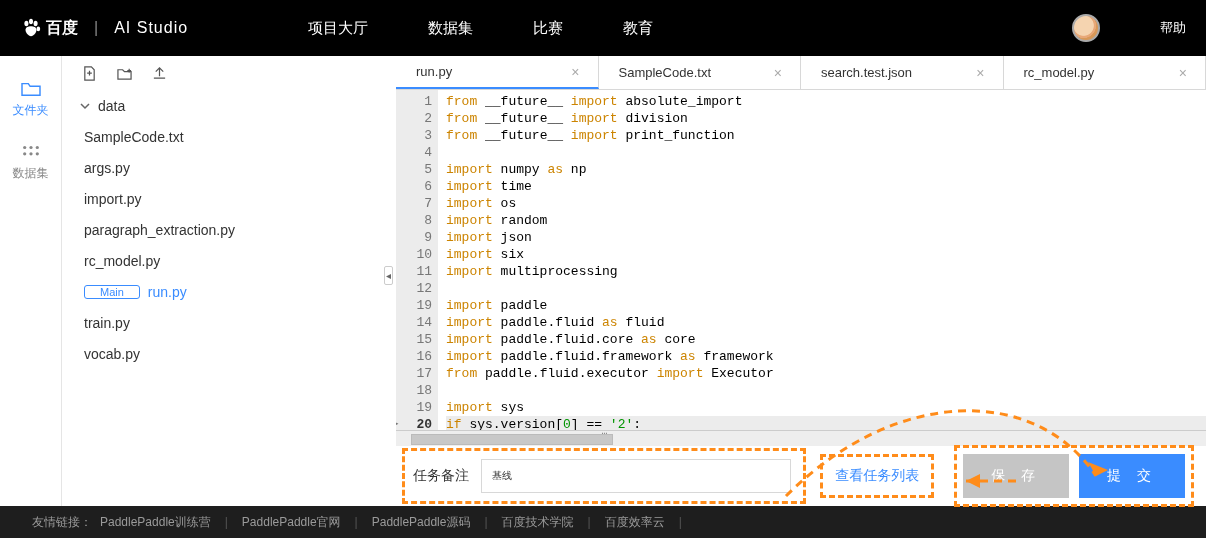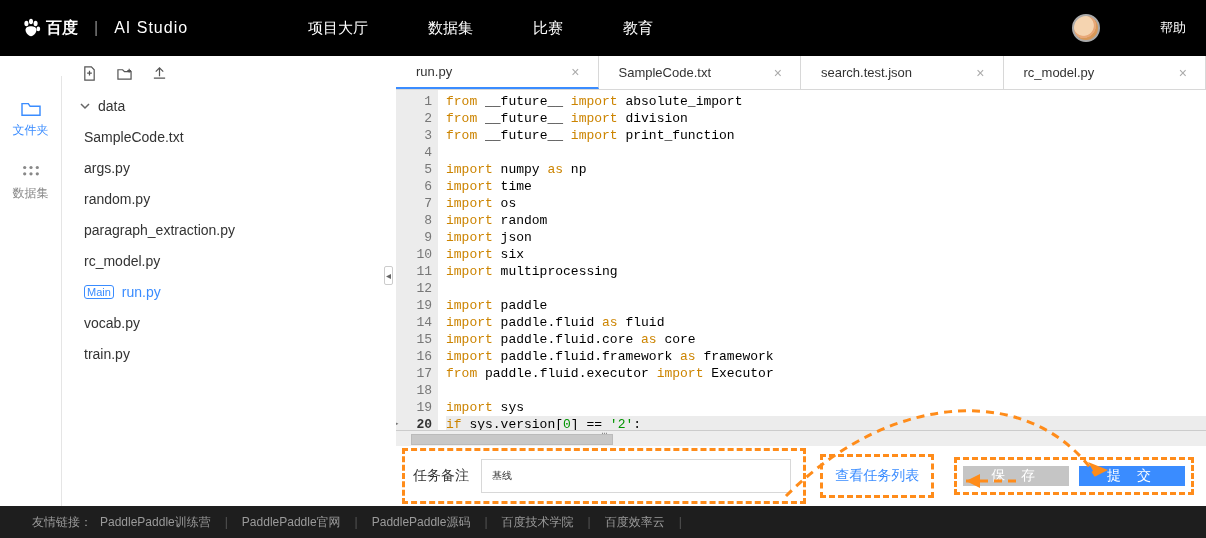--- a/index.html
+++ b/index.html
@@ -8,32 +8,32 @@
   .logo { display: flex; align-items: center; gap: 8px; font-size: 16px; }
   .logo-baidu { display: flex; align-items: center; gap: 4px; font-weight: bold; }
   .paw { width: 22px; height: 22px; }
   .logo-sep { color: #888; margin: 0 8px; }
   .logo-ai { font-weight: 300; letter-spacing: 1px; }
   .topnav { display: flex; gap: 60px; margin-left: 120px; }
   .topnav a { color: #fff; text-decoration: none; font-size: 15px; cursor: pointer; }
   .top-right { margin-left: auto; display: flex; align-items: center; gap: 60px; }
   .avatar { width: 28px; height: 28px; border-radius: 50%; background: radial-gradient(circle at 40% 40%, #f5d4b0 48%, #e8a878 52% 60%, #d89858 62%); border: 2px solid #aaa; }
   .main-wrap { display: flex; height: 450px; }
-  .rail { width: 62px; border-right: 1px solid #e5e5e5; display: flex; flex-direction: column; align-items: center; padding-top: 24px; gap: 24px; margin-top: 20px; }
+  .rail { width: 62px; border-right: 1px solid #e5e5e5; display: flex; flex-direction: column; align-items: center; padding-top: 24px; gap: 24px; }
   .rail-item { display: flex; flex-direction: column; align-items: center; gap: 4px; color: #888; font-size: 12px; cursor: pointer; }
   .rail-item.active { color: #3a8cff; }
   .rail-icon { width: 22px; height: 18px; }
   .sidebar { width: 320px; display: flex; flex-direction: column; }
   .sb-toolbar { height: 34px; display: flex; align-items: center; gap: 20px; padding-left: 20px; }
   .sb-toolbar .ico { width: 15px; height: 15px; color: #555; cursor: pointer; }
   .tree { flex: 1; overflow: auto; }
   .tree-row { height: 31px; display: flex; align-items: center; padding-left: 18px; gap: 8px; cursor: pointer; font-size: 14px; color: #333; }
   .tree-row.folder .chev { width: 10px; height: 10px; color: #666; }
   .tree-row.file { padding-left: 22px; }
-  .main-badge { border: 1px solid #3a8cff; color: #3a8cff; border-radius: 3px; font-size: 11px; padding: 0 2px; }
+  .main-badge { border: 1px solid #3a8cff; color: #3a8cff; border-radius: 3px; font-size: 11px; padding: 0 15px; }
   .tree-row.main-row span { color: #3a8cff; }
   .collapse-handle { width: 14px; position: relative; }
   .collapse-handle::after { content:"◂"; position:absolute; top:210px; left:2px; font-size:10px; color:#666; background:#fff; border:1px solid #ccc; border-radius:2px; padding:3px 1px; cursor:pointer; }
   .editor-col { flex: 1; display: flex; flex-direction: column; min-width: 0; position: relative; }
   .tabbar { display: flex; border-bottom: 1px solid #d8d8d8; height: 34px; }
   .tab { flex:1; display: flex; align-items: center; justify-content: space-between; padding: 0 18px 0 20px; border-right: 1px solid #d8d8d8; cursor: pointer; font-size: 13px; color: #333; min-width:0; }
   .tab.active { border-bottom: 2px solid #3a8cff; }
   .tab .close { color: #aaa; font-size: 14px; cursor: pointer; }
   .editor { flex:1; display:flex; font-family: Consolas, "Courier New", monospace; font-size: 13px; overflow: hidden; position: relative; }
   .gutter { width: 42px; background: #ececec; text-align: right; padding: 3px 6px 3px 0; color: #777; line-height: 17px; }
@@ -48,21 +48,21 @@
   .hscroll { height:16px; background:#eee; border-top:1px solid #ccc; position:relative; }
   .hscroll::after { content:""; position:absolute; left:15px; top:3px; width:200px; height:9px; background:#c8c8c8; border:1px solid #bbb; }
   .hscroll::before { content:"Ⅲ"; position:absolute; left:205px; top:0; font-size:10px; color:#888; }
   .footer-bar { height:60px; display:flex; align-items:center; padding: 0 12px 0 6px; gap: 10px; position:relative; }
   .task-block { display:flex; align-items:center; gap:12px; border:3px dashed #ff8c1a; padding:8px 12px 8px 8px; }
   .task-label { font-size:14px; color:#333; }
   .task-input { width:310px; height:34px; border:1px solid #d8d8d8; padding:0 10px; font-size:10px; color:#333; }
   .link-block { margin-left:auto; border:3px dashed #ff8c1a; padding:10px 12px; }
   .link-block a { color:#3a8cff; text-decoration:none; font-size:14px; cursor:pointer; }
   .submit-block { border:3px dashed #ff8c1a; padding:6px 6px; display:flex; gap:10px; align-items:center; margin-left:10px; }
-  .btn { height:20px; padding:0 28px; font-size:14px; letter-spacing:6px; border:none; cursor:pointer; display:flex; align-items:center; justify-content:center; }
+  .btn { height:44px; padding:0 28px; font-size:14px; letter-spacing:6px; border:none; cursor:pointer; display:flex; align-items:center; justify-content:center; }
   .btn.save { background:#c5c5c5; color:#fff; }
   .btn.submit { background:#3a8cff; color:#fff; }
   .arrow-svg { position:absolute; top:-90px; left:0; width:100%; height:150px; pointer-events:none; z-index:5; }
   .arrow-svg2 { position:absolute; top:10px; left:0; width:100%; height:50px; pointer-events:none; z-index:6; }
   .bottom { background:#1e1e1e; color:#9a9a9a; height:32px; display:flex; align-items:center; padding:0 32px; font-size:12px; gap:8px; }
   .bottom a { color:#9a9a9a; text-decoration:none; cursor:pointer; }
   .bottom .sep { color:#555; margin:0 6px; }
 </style>
 </head>
 <body>
@@ -140,37 +140,37 @@
           </svg>
         <span>data</span>
       </div>
       <div class="tree-row file">
           <span>SampleCode.txt</span>
         </div>
       <div class="tree-row file">
           <span>args.py</span>
         </div>
       <div class="tree-row file">
-          <span>random.py</span>
+          <span>import.py</span>
         </div>
       <div class="tree-row file">
           <span>paragraph_extraction.py</span>
         </div>
       <div class="tree-row file">
           <span>rc_model.py</span>
         </div>
       <div class="tree-row file main-row">
         <span class="main-badge">Main</span>
         <span>run.py</span>
       </div>
       <div class="tree-row file">
+          <span>train.py</span>
+        </div>
+      <div class="tree-row file">
           <span>vocab.py</span>
-        </div>
-      <div class="tree-row file">
-          <span>train.py</span>
         </div>
     </div>
   </div>
 
   <div class="collapse-handle"></div>
 
   <div class="editor-col">
     <div class="tabbar">
       <div class="tab active">
           <span>run.py</span>

